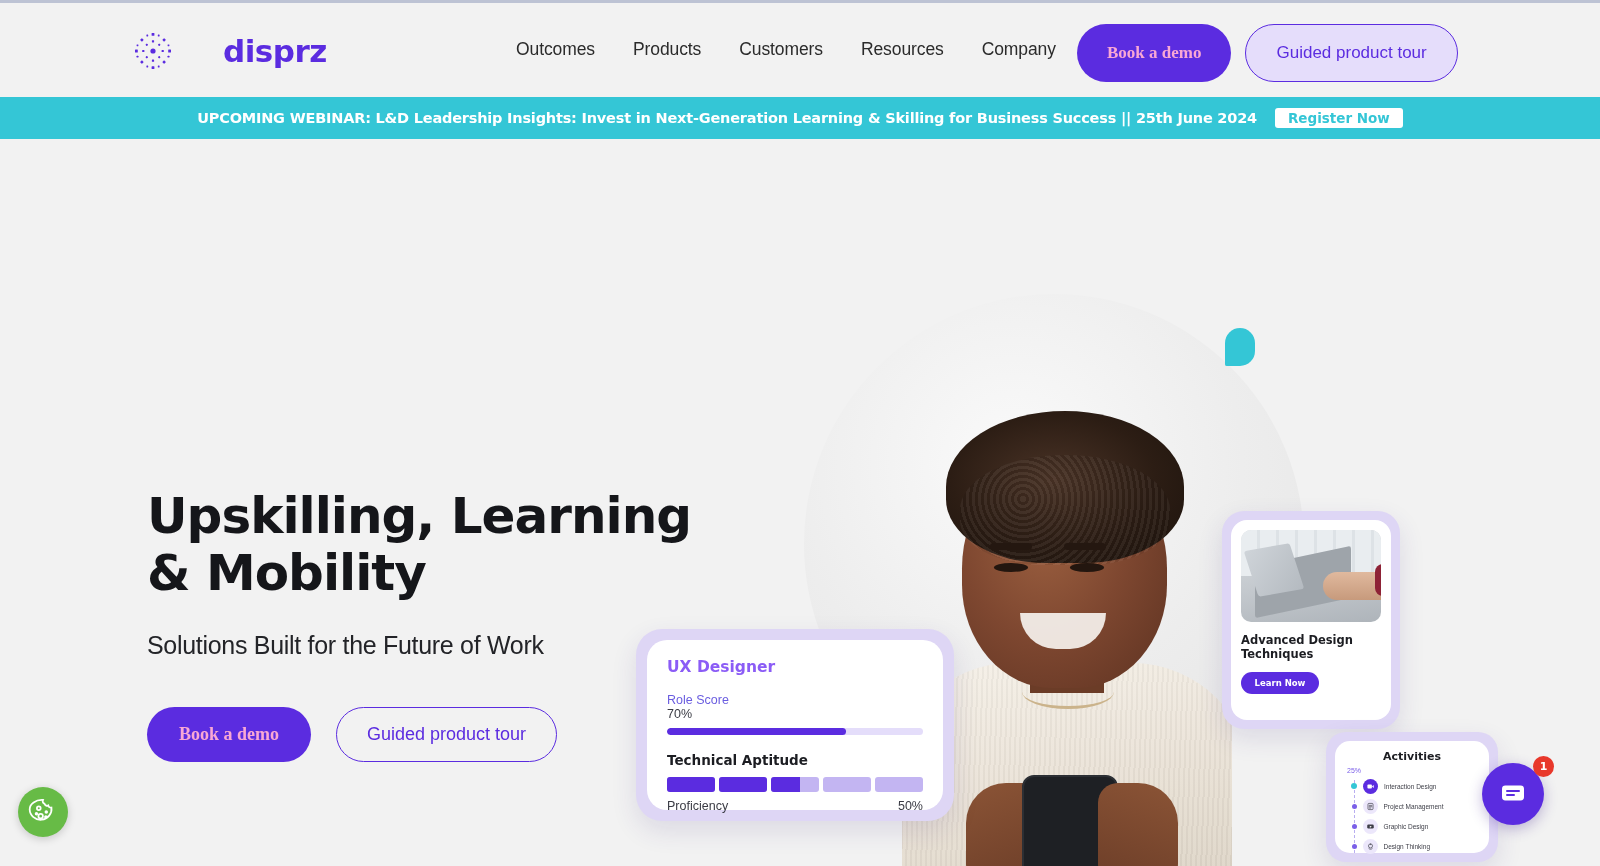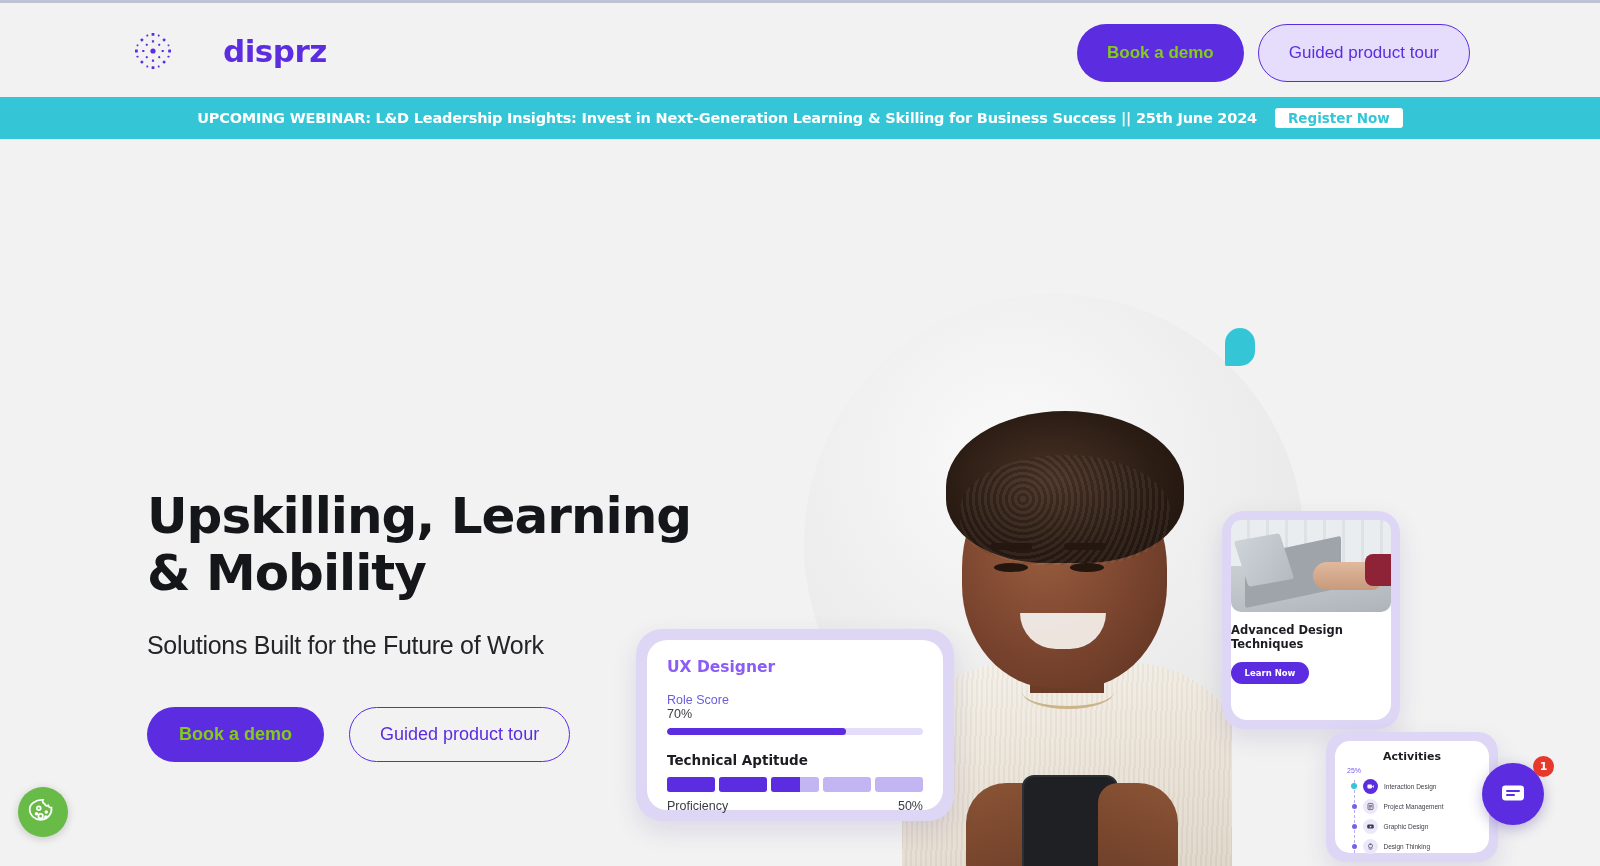--- a/index.html
+++ b/index.html
@@ -26,24 +26,24 @@
     font-family: "DejaVu Sans", sans-serif;
     margin-left: 40px;
   }
   .nav { position:absolute; left:497px; top:36px; display:flex; gap:0; }
   .nav-item {
     font-size: 17.5px; color: #2b2b2b; padding: 0 19px; cursor: pointer;
     white-space: nowrap; letter-spacing: -.1px;
   }
   .hdr-btns { position:absolute; left:1077px; top:21px; display:flex; gap:14px; }
   .btn-primary {
-    background:#5b2ce0; color:#84cc16; font-size:17px; font-weight:bold;
+    background:#5b2ce0; color:#f9a8d4; font-size:17px; font-weight:bold;
     border:none; border-radius:40px; padding:0 30px; height:58px; cursor:pointer;
     display:flex; align-items:center; justify-content:center; white-space:nowrap;
-    font-family:Liberation Sans, sans-serif;
+    font-family:Liberation Serif, serif;
   }
   .btn-outline {
     background:#e5ddfb; color:#5b2ce0; font-size:17px;
     border:1.6px solid #5b2ce0; border-radius:40px; padding:0 30px; height:58px; cursor:pointer;
     display:flex; align-items:center; justify-content:center; white-space:nowrap;
   }
 
   
   .announce {
     position:absolute; top:97px; left:0; width:1600px; height:42px;
@@ -154,21 +154,21 @@
   .ux-seg .fill { position:absolute; left:0; top:0; bottom:0; background:#5b2ce0; }
   .ux-foot { margin-top:7px; display:flex; justify-content:space-between; }
   .ux-foot span { font-size:12.5px; color:#3a3b44; }
 
   
   .card-adv {
     position:absolute; left:588px; top:232px; width:178px; height:218px;
     background:#ded6f5; border-radius:22px; padding:9px;
     box-shadow:0 10px 26px rgba(60,40,120,.12);
   }
-  .card-adv-inner { background:#fff; border-radius:16px; width:100%; height:100%; }
+  .card-adv-inner { background:#fff; border-radius:16px; width:100%; height:100%; padding:10px; }
   .adv-photo {
     width:100%; height:92px; border-radius:10px; overflow:hidden; position:relative;
     background: linear-gradient(170deg,#d9dde1 0%,#c3c8cd 55%,#aeb4ba 100%);
   }
   .adv-win {
     position:absolute; left:0; top:0; right:0; height:46px;
     background: repeating-linear-gradient(90deg,#e9edf0 0 16px,#dde2e6 16px 19px);
   }
   .adv-laptop {
     position:absolute; left:14px; top:26px; width:96px; height:52px;
@@ -279,20 +279,27 @@
             <rect x="5.6" y="15.4" width="1.8" height="1.8" rx=".4"></rect>
             <rect x="5.6" y="26.8" width="1.8" height="1.8" rx=".4"></rect>
             <rect x="36.6" y="15.4" width="1.8" height="1.8" rx=".4"></rect>
             <rect x="36.6" y="26.8" width="1.8" height="1.8" rx=".4"></rect>
           </g>
         </svg>
       </span>
       <span class="logo-text">disprz</span>
     </div>
 
+    <div class="nav">
+      <div class="nav-item">Outcomes</div>
+      <div class="nav-item">Products</div>
+      <div class="nav-item">Customers</div>
+      <div class="nav-item">Resources</div>
+      <div class="nav-item">Company</div>
+    </div>
 
     <div class="hdr-btns">
       <button class="btn-primary">Book a demo</button>
       <button class="btn-outline">Guided product tour</button>
     </div>
   </div>
 
   <div class="announce">
     <span class="announce-text">UPCOMING WEBINAR: L&amp;D Leadership Insights: Invest in Next-Generation Learning &amp; Skilling for Business Success || 25th June 2024</span>
     <button class="announce-btn">Register Now</button>

